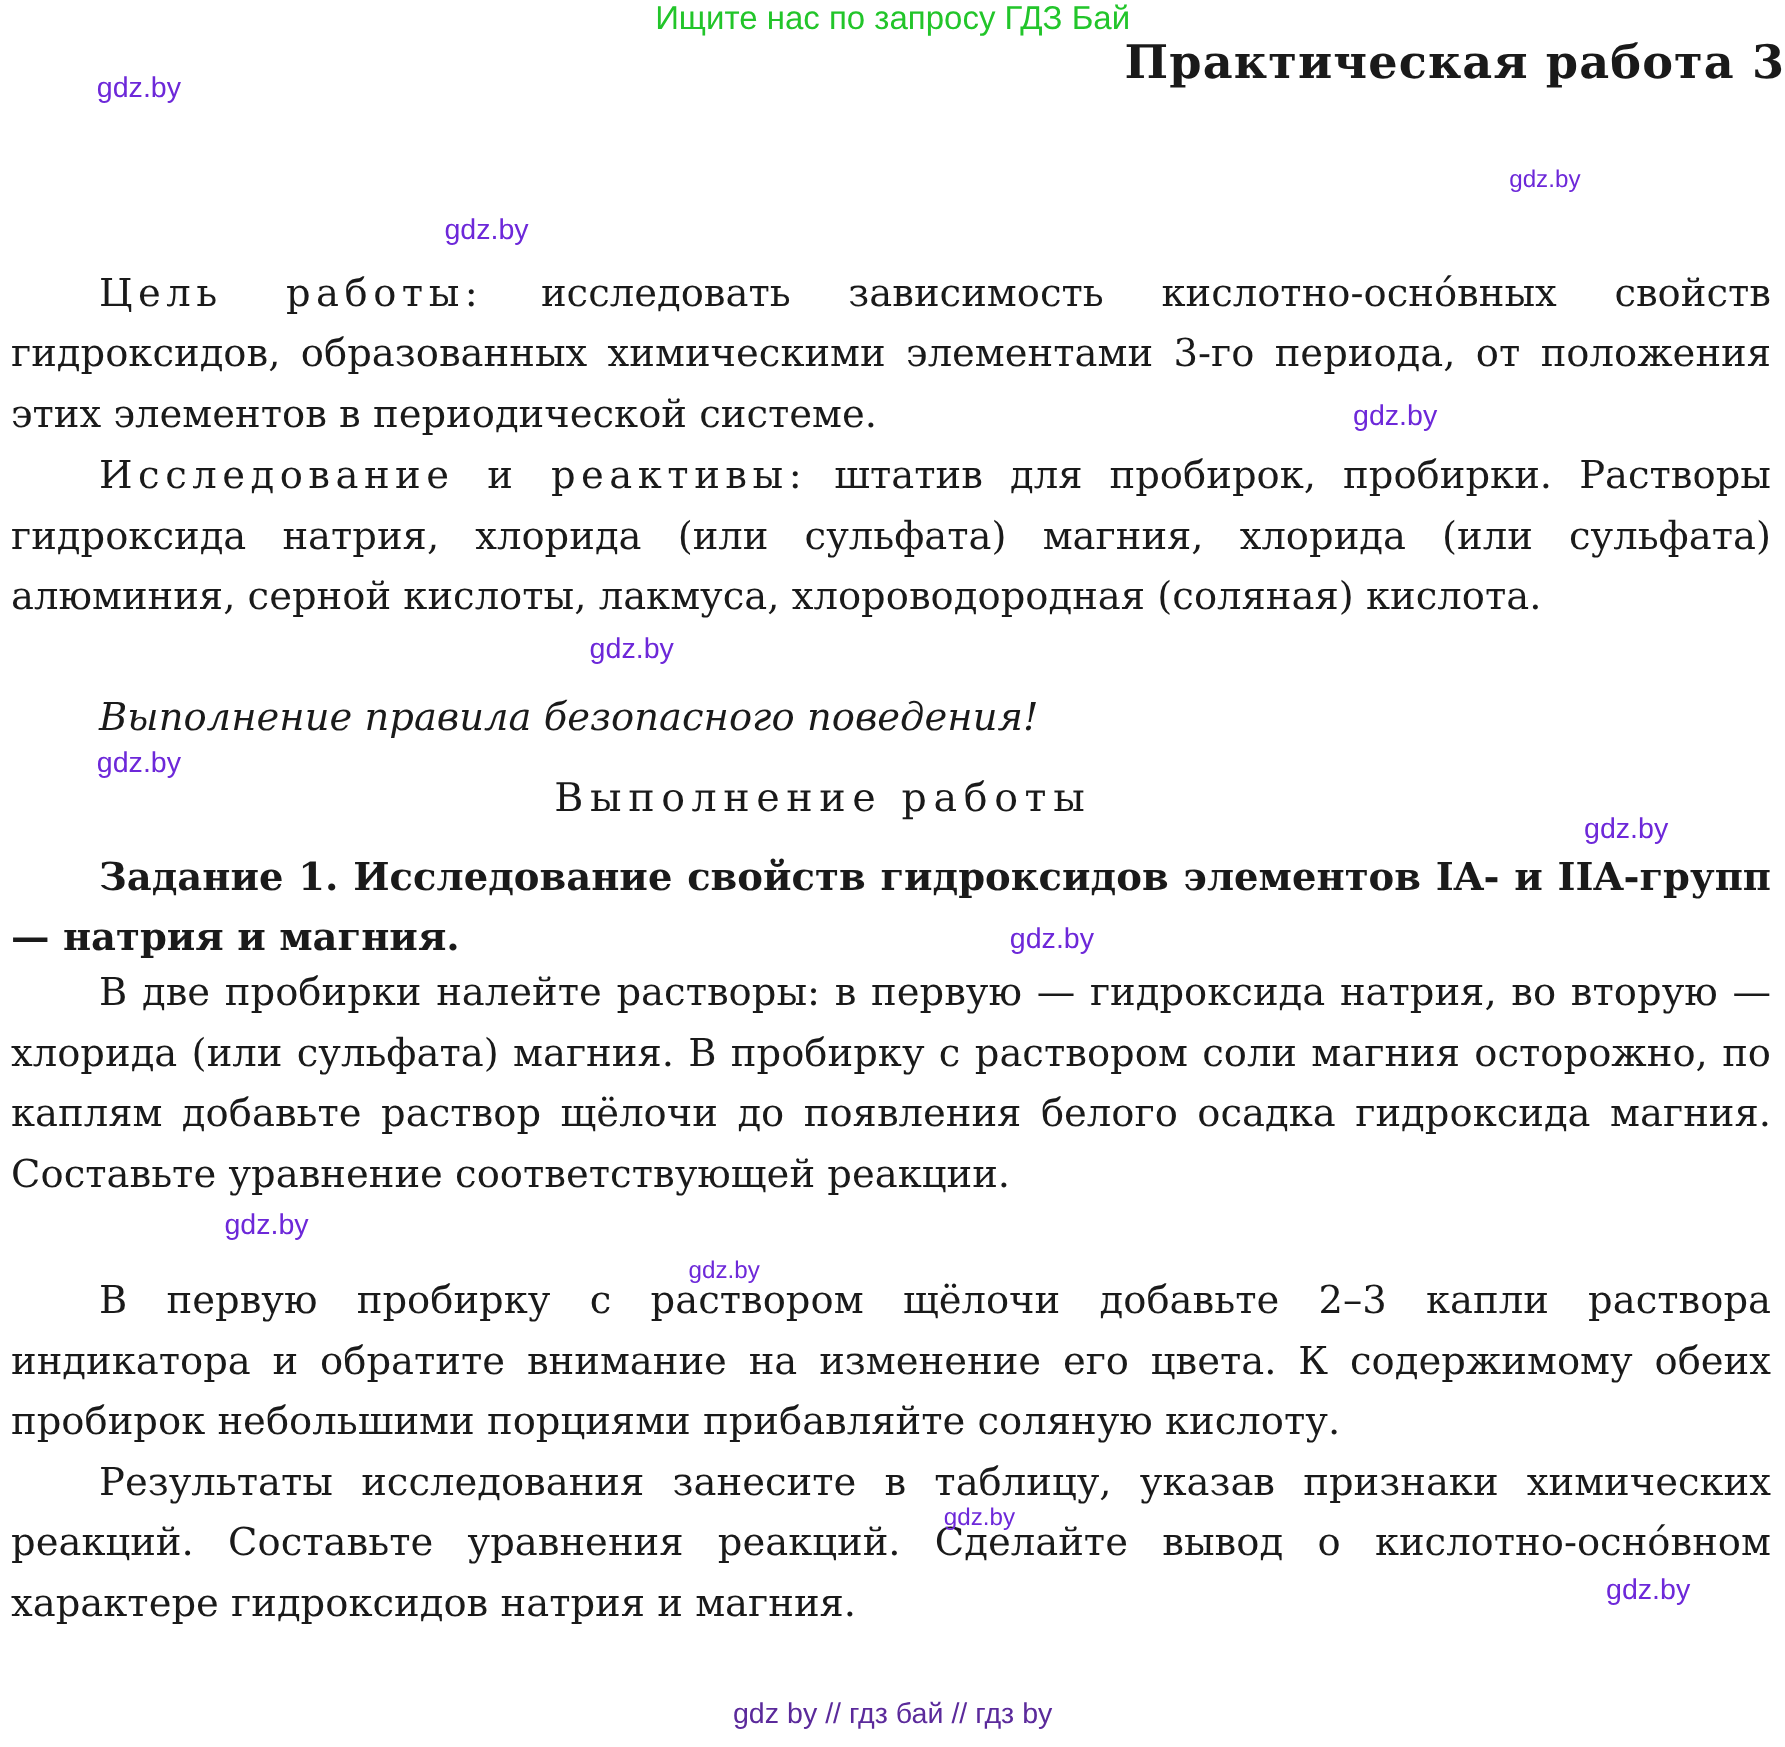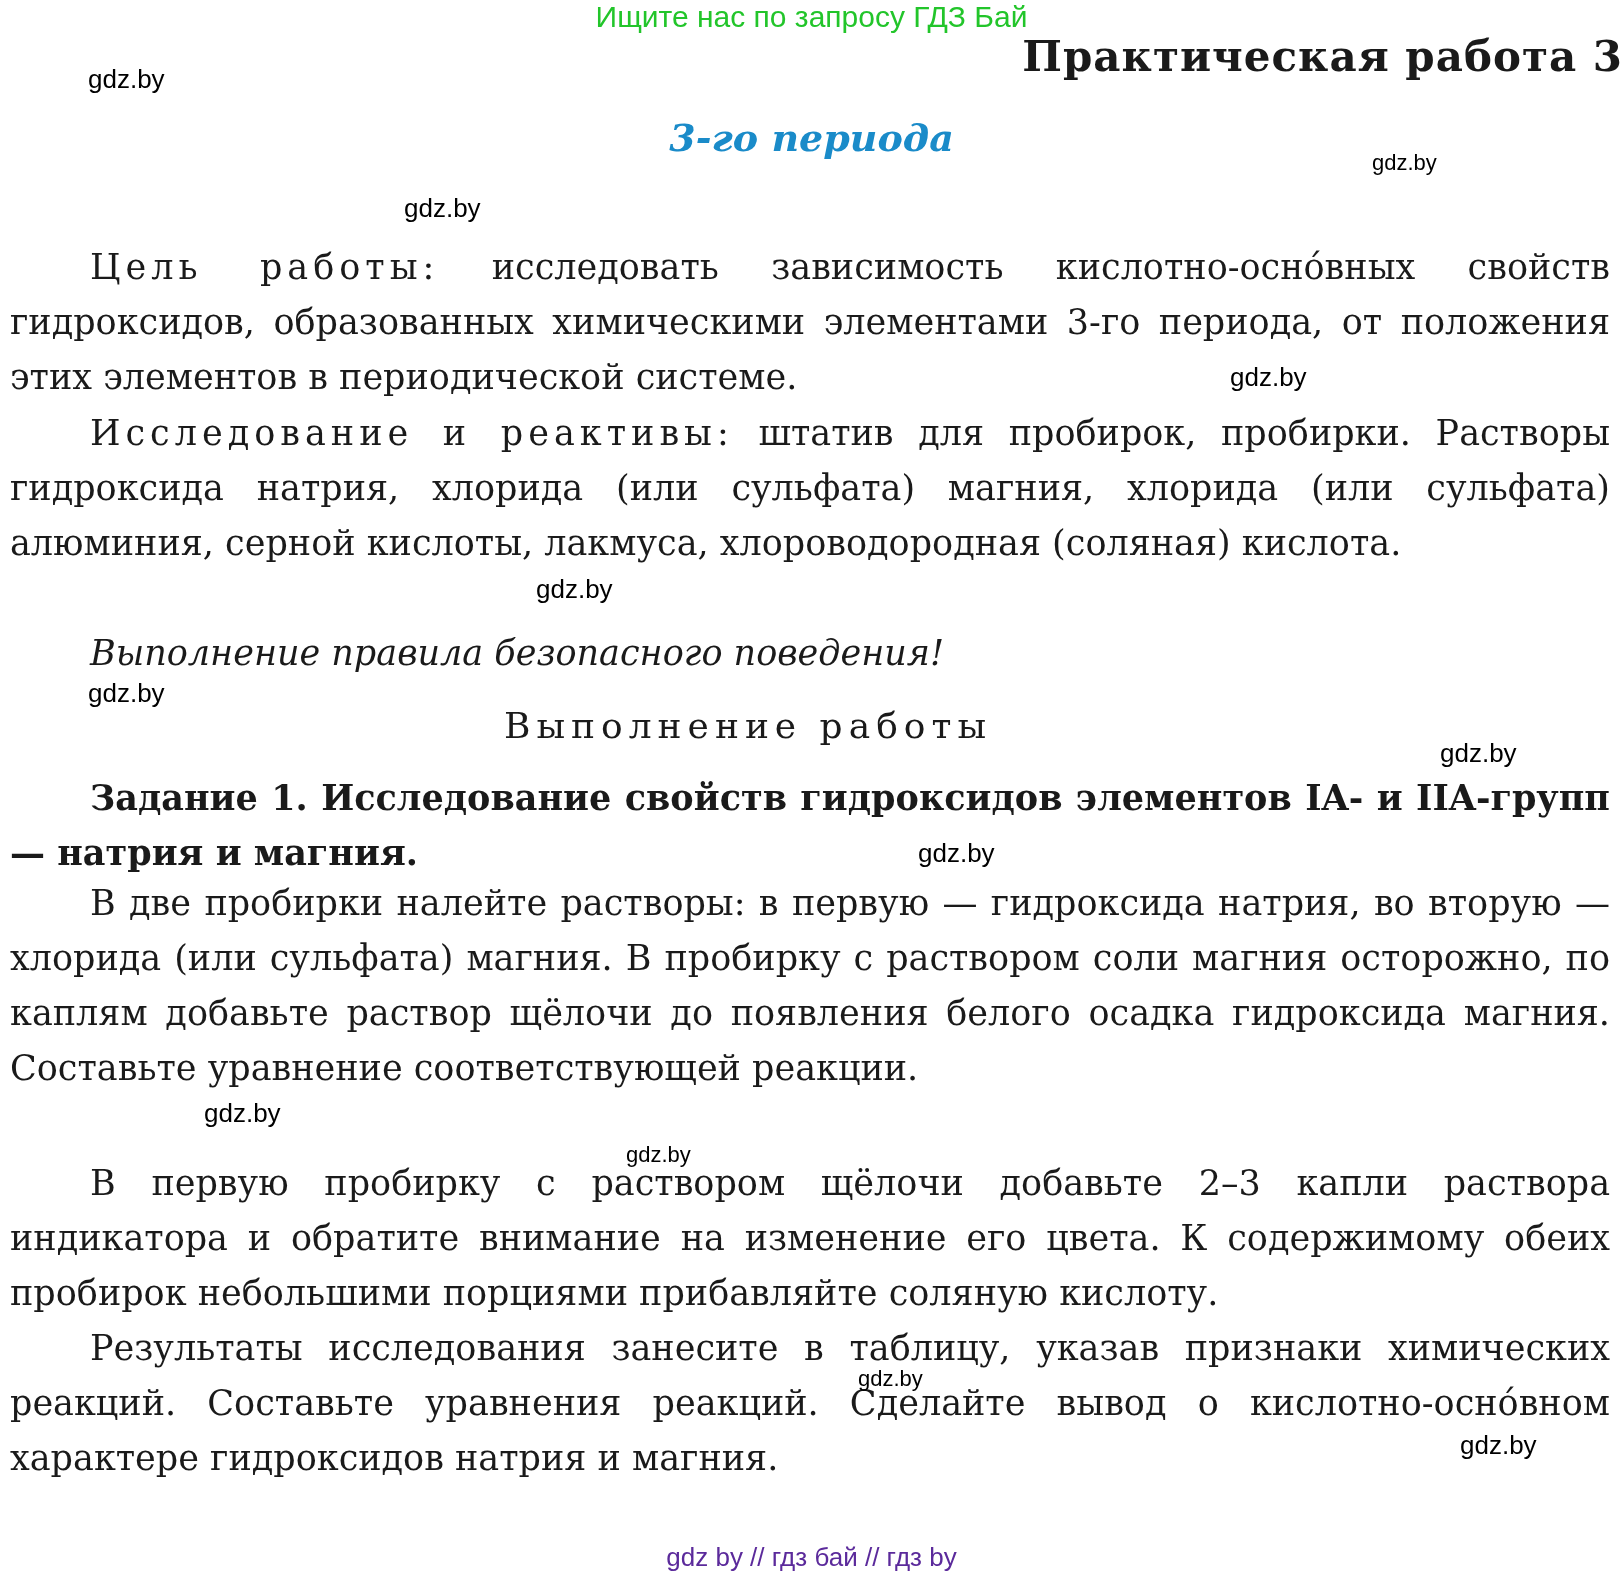--- a/index.html
+++ b/index.html
@@ -1,36 +1,35 @@
 <!DOCTYPE html>
 <html><head>
 <meta charset="utf-8">
 <style>
   html, body { margin:0; padding:0; background:#fff; }
   body { width:1623px; height:1588px; position:relative; overflow:hidden; font-family:"DejaVu Serif", serif; color:#1a1a1a; }
   .abs { position:absolute; }
   .top-banner { left:0; width:1623px; top:0; text-align:center; font-family:"Liberation Sans", sans-serif; font-size:30px; color:#22c52a; }
   .title { left:0; width:1623px; top:32px; text-align:right; font-size:42px; font-weight:bold; letter-spacing:1px; }
   .subtitle { left:0; width:1623px; top:110px; text-align:center; font-size:38px; font-weight:bold; font-style:italic; color:#1a8bc9; line-height:56px; }
-  .wm { font-family:"Liberation Sans", sans-serif; font-size:26px; color:#000000; }
+  .wm { font-family:"Liberation Sans", sans-serif; font-size:26px; color:#6d28d9; }
   .para { left:10px; width:1600px; font-size:35px; line-height:55px; text-align:justify; }
   .para .indent { display:inline-block; width:80px; }
   .spaced { letter-spacing:5px; }
   .italic { font-style:italic; }
   .bold { font-weight:bold; }
   .section { left:0; width:1496px; text-align:center; font-size:36px; letter-spacing:6px; }
   .footer { left:0; width:1623px; top:1542px; text-align:center; font-family:"Liberation Sans", sans-serif; font-size:26px; color:#5b2a9b; }
 </style>
 </head>
 <body>
 
 <div class="abs top-banner">Ищите нас по запросу ГДЗ Бай</div>
 <div class="abs title">Практическая работа 3</div>
 <div class="abs subtitle">
-  <div>3-го периода</div>
 </div>
 
 <div class="abs wm" style="left:88px;top:64px">gdz.by</div>
 <div class="abs wm" style="left:1372px;top:150px;font-size:22px">gdz.by</div>
 <div class="abs wm" style="left:404px;top:193px">gdz.by</div>
 
 <div class="abs para" style="top:240px">
   <span class="indent"></span><span class="spaced">Цель работы:</span><span> исследовать зависимость кислотно-осно́вных свойств гидроксидов, образованных химическими элементами 3-го периода, от положения этих элементов в периодической системе.</span>
 </div>
 <div class="abs wm" style="left:1230px;top:362px">gdz.by</div>

